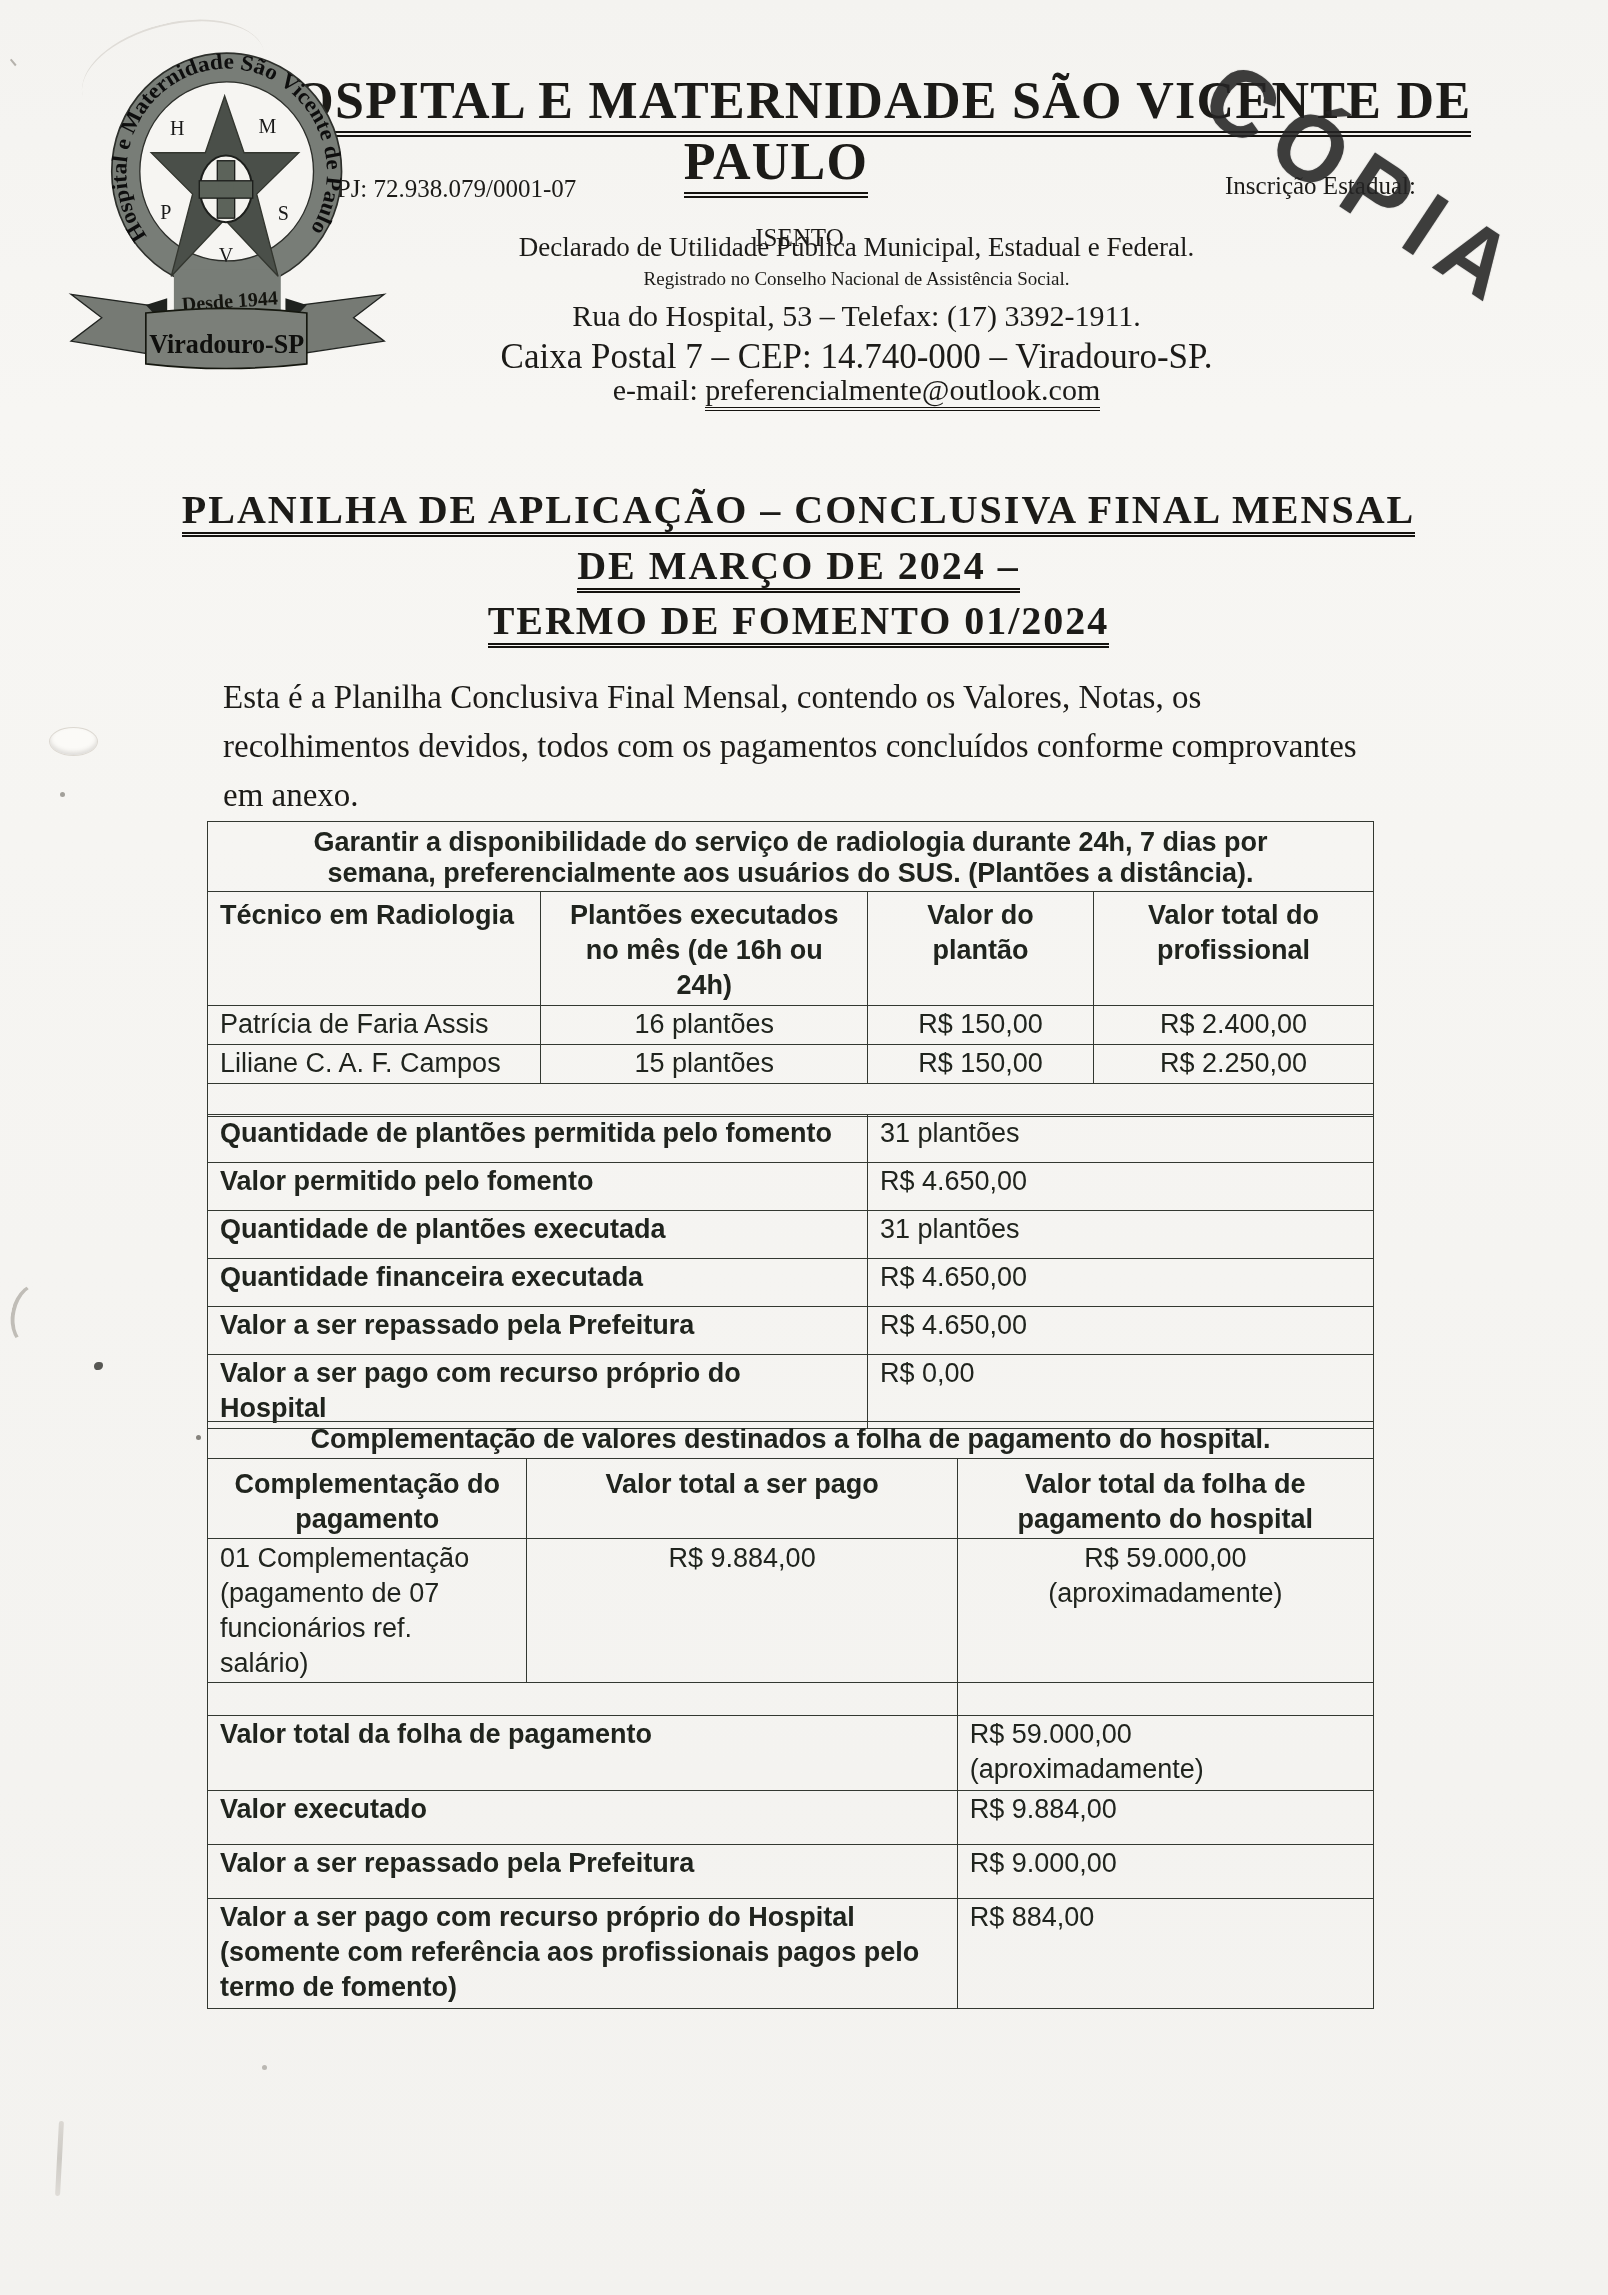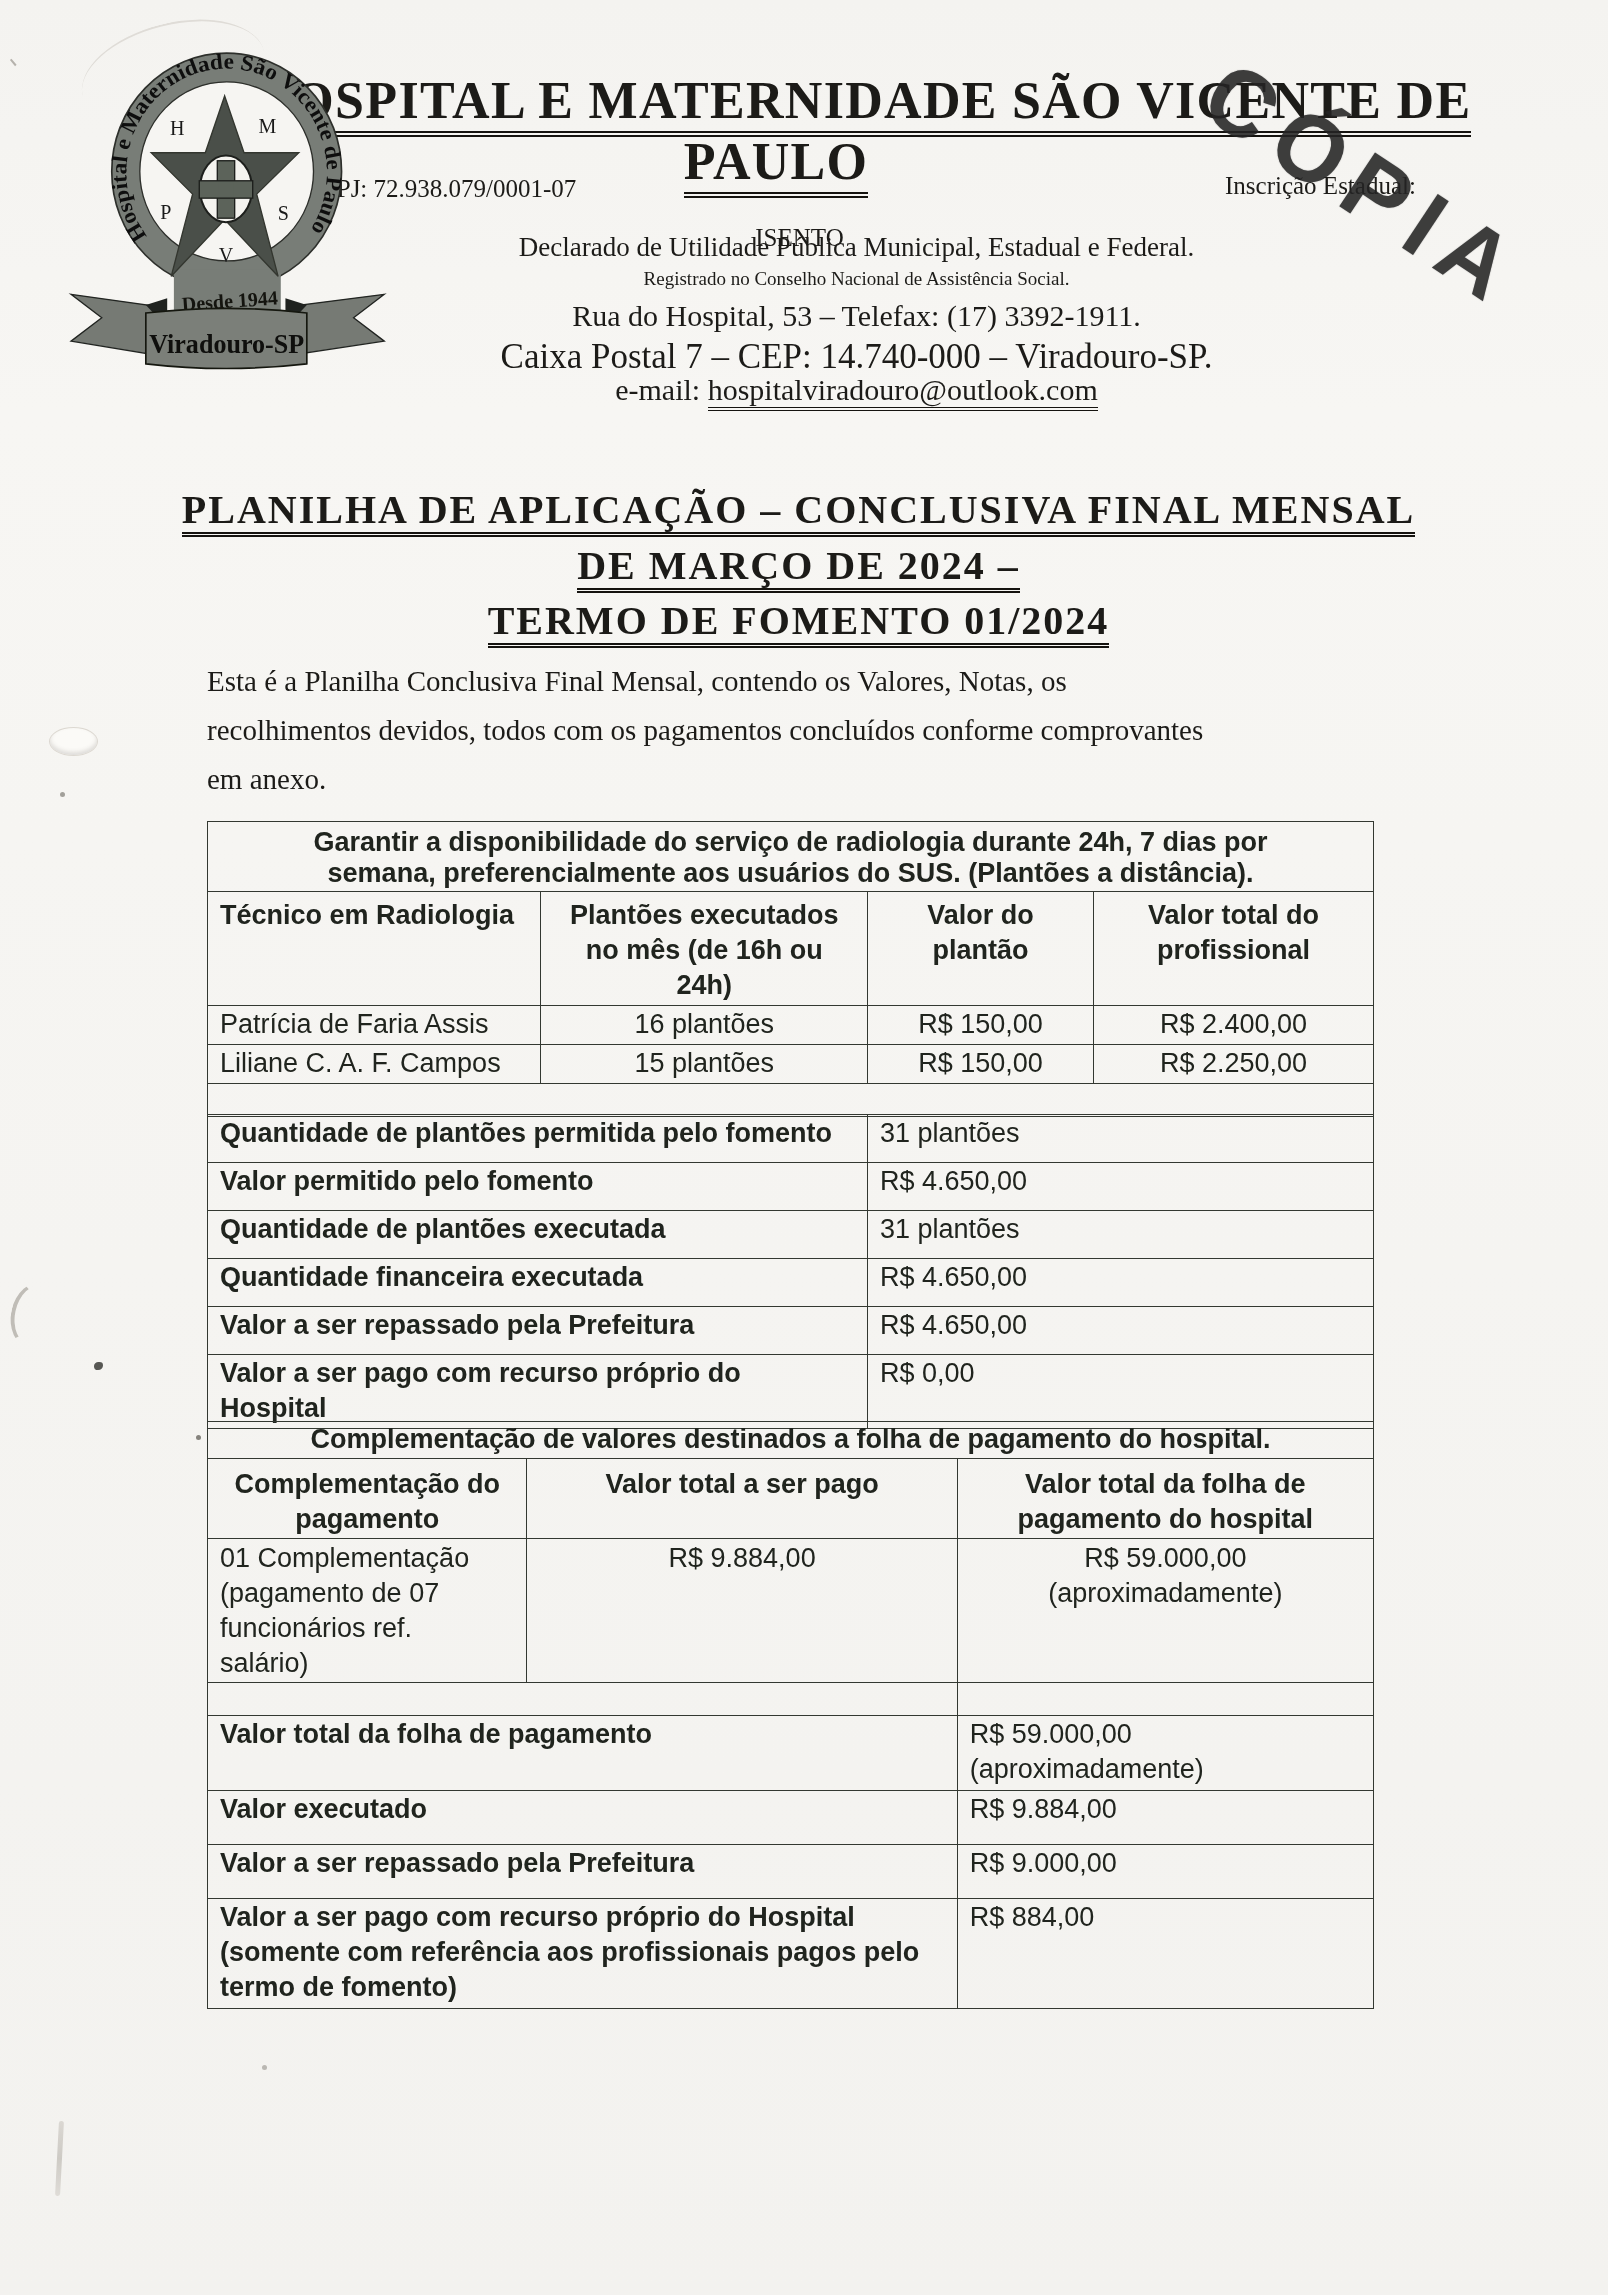--- a/index.html
+++ b/index.html
@@ -39,21 +39,21 @@
   .a2{top:268px;left:104px;right:0;font-size:19px;}
   .a3{top:299px;left:104px;right:0;font-size:30px;}
   .a4{top:337px;left:104px;right:0;font-size:35px;}
   .a5{top:373px;left:104px;right:0;font-size:30px;}
   .u-mail{border-bottom:4.7px double #15130f;padding-bottom:0.7px;}
   
   .doc-title{position:absolute;top:490px;left:0;right:12px;text-align:center;font-size:40px;font-weight:700;letter-spacing:2px;line-height:1;}
   .doc-title .tl{margin-bottom:8.7px;}
   .u-title{display:inline-block;border-bottom:5.3px double #15130f;padding-bottom:2px;}
   
-  .intro{position:absolute;top:657px;left:207px;width:1202px;font-size:29px;line-height:49px;white-space:pre-line;margin:0;}
+  .intro{position:absolute;top:657px;left:207px;width:1202px;font-size:33px;line-height:49px;white-space:pre-line;margin:16px;}
   
   table.t{position:absolute;left:207px;width:1167px;border-collapse:collapse;table-layout:fixed;
     font-family:"Liberation Sans",sans-serif;font-size:27px;line-height:35px;color:#20241e;}
   table.t td{border:1.3px solid #333831;padding:1.3px 12px;vertical-align:top;white-space:pre-line;box-sizing:border-box;}
   tr.cap td{font-weight:700;text-align:center;line-height:31px;padding-top:5.3px;height:60px;}
   .t1{top:821px;}
   .t1 tr.hdr td{font-weight:700;text-align:center;height:114px;padding-top:6.7px;}
   .t1 tr.hdr td:first-child{text-align:left;}
   .t1 tr.data td{height:39px;text-align:center;}
   .t1 tr.data td:first-child{text-align:left;}
@@ -126,21 +126,21 @@
 
   <div class="h-line name1"><span class="u-head">HOSPITAL E MATERNIDADE SÃO VICENTE DE</span></div>
   <div class="h-line name2"><span class="u-head">PAULO</span></div>
   <div class="cnpj">CNPJ: 72.938.079/0001-07</div>
   <div class="insc">Inscrição Estadual:</div>
   <div class="h-line isento">ISENTO</div>
   <div class="h-line a1">Declarado de Utilidade Pública Municipal, Estadual e Federal.</div>
   <div class="h-line a2">Registrado no Conselho Nacional de Assistência Social.</div>
   <div class="h-line a3">Rua do Hospital, 53 – Telefax: (17) 3392-1911.</div>
   <div class="h-line a4">Caixa Postal 7 – CEP: 14.740-000 – Viradouro-SP.</div>
-  <div class="h-line a5"><span>e-mail: </span><span class="u-mail">hospitalviradouro@outlook.com</span></div>
+  <div class="h-line a5"><span>e-mail: </span><span class="u-mail">preferencialmente@outlook.com</span></div>
 
   <div class="doc-title">
     <div class="tl"><span class="u-title">PLANILHA DE APLICAÇÃO – CONCLUSIVA FINAL  MENSAL</span></div>
     <div class="tl"><span class="u-title">DE  MARÇO DE 2024 –</span></div>
     <div class="tl"><span class="u-title">TERMO DE FOMENTO 01/2024</span></div>
   </div>
 
   <p class="intro">Esta é a Planilha Conclusiva Final Mensal, contendo os Valores, Notas, os
 recolhimentos devidos, todos com os pagamentos concluídos conforme comprovantes
 em anexo.</p>

